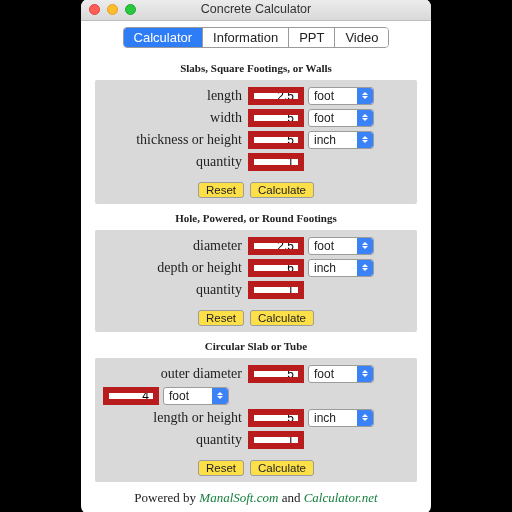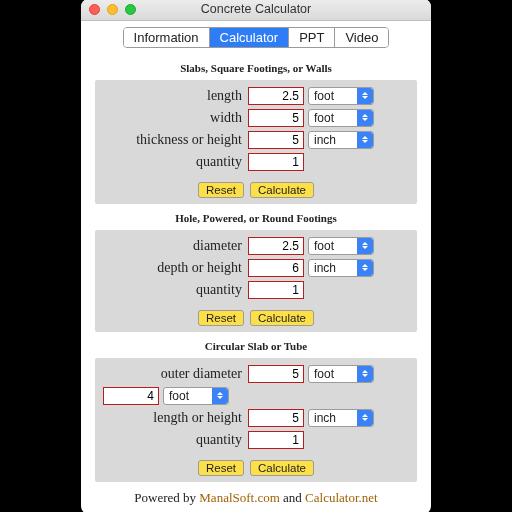--- a/index.html
+++ b/index.html
@@ -67,21 +67,21 @@
   }
   .lbl {
     flex: 0 0 145px;
     text-align: right;
     padding-right: 6px;
     font-family: Georgia, "Times New Roman", serif;
     font-size: 14px;
   }
   .inp {
     width: 56px; height: 18px;
-    border:1px solid #b91c1c;
+    border:6px solid #b91c1c;
     background:#fff;
     font-size: 12px;
     text-align: right;
     padding: 0 4px;
   }
   .select {
     margin-left: 4px;
     width: 66px; height: 18px;
     display:flex; align-items:center;
     background:#fff;
@@ -114,39 +114,39 @@
     padding: 1px 7px;
     cursor:default;
     margin-top:8px;
   }
   .footer {
     text-align:center;
     font-family: Georgia, "Times New Roman", serif;
     font-size: 13px;
     margin-top: 8px;
   }
-  .footer a { color:#a16207; text-decoration:none; }
+  .footer a { color:#15803d; text-decoration:none;font-style:italic; }
 </style>
 </head>
 <body>
 
 <div class="window">
   <div class="titlebar">
     <div class="traffic">
       <div class="dot red"></div>
       <div class="dot yel"></div>
       <div class="dot grn"></div>
     </div>
     <div class="title">Concrete Calculator</div>
   </div>
 
   <div class="tabbar">
     <div class="segmented">
+      <div class="seg active">Calculator</div>
       <div class="seg">Information</div>
-      <div class="seg active">Calculator</div>
       <div class="seg">PPT</div>
       <div class="seg">Video</div>
     </div>
   </div>
 
   <div class="content">
 
     <div class="section-title">Slabs, Square Footings, or Walls</div>
     <div class="panel">
       <div class="row">

